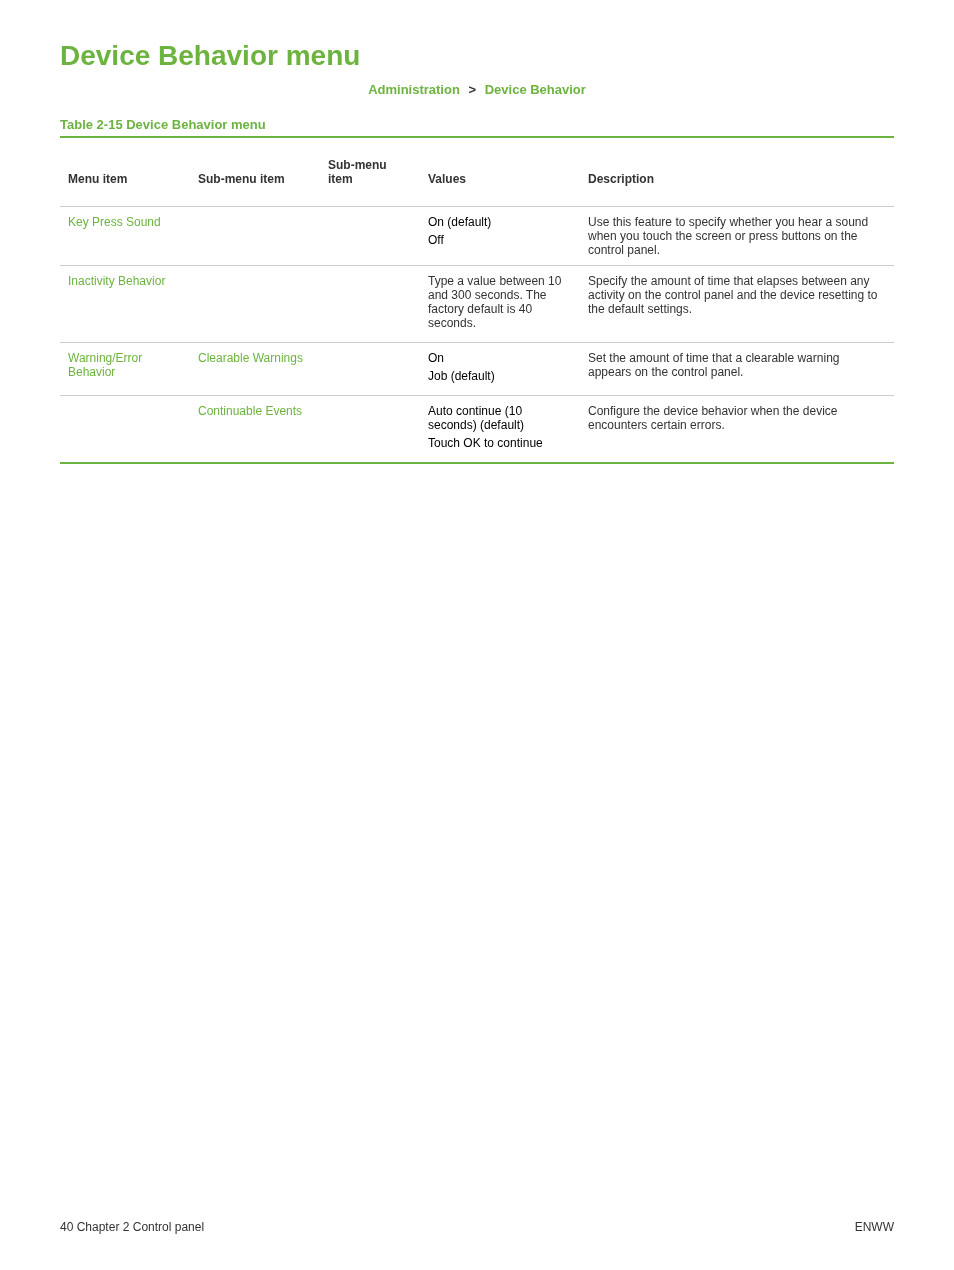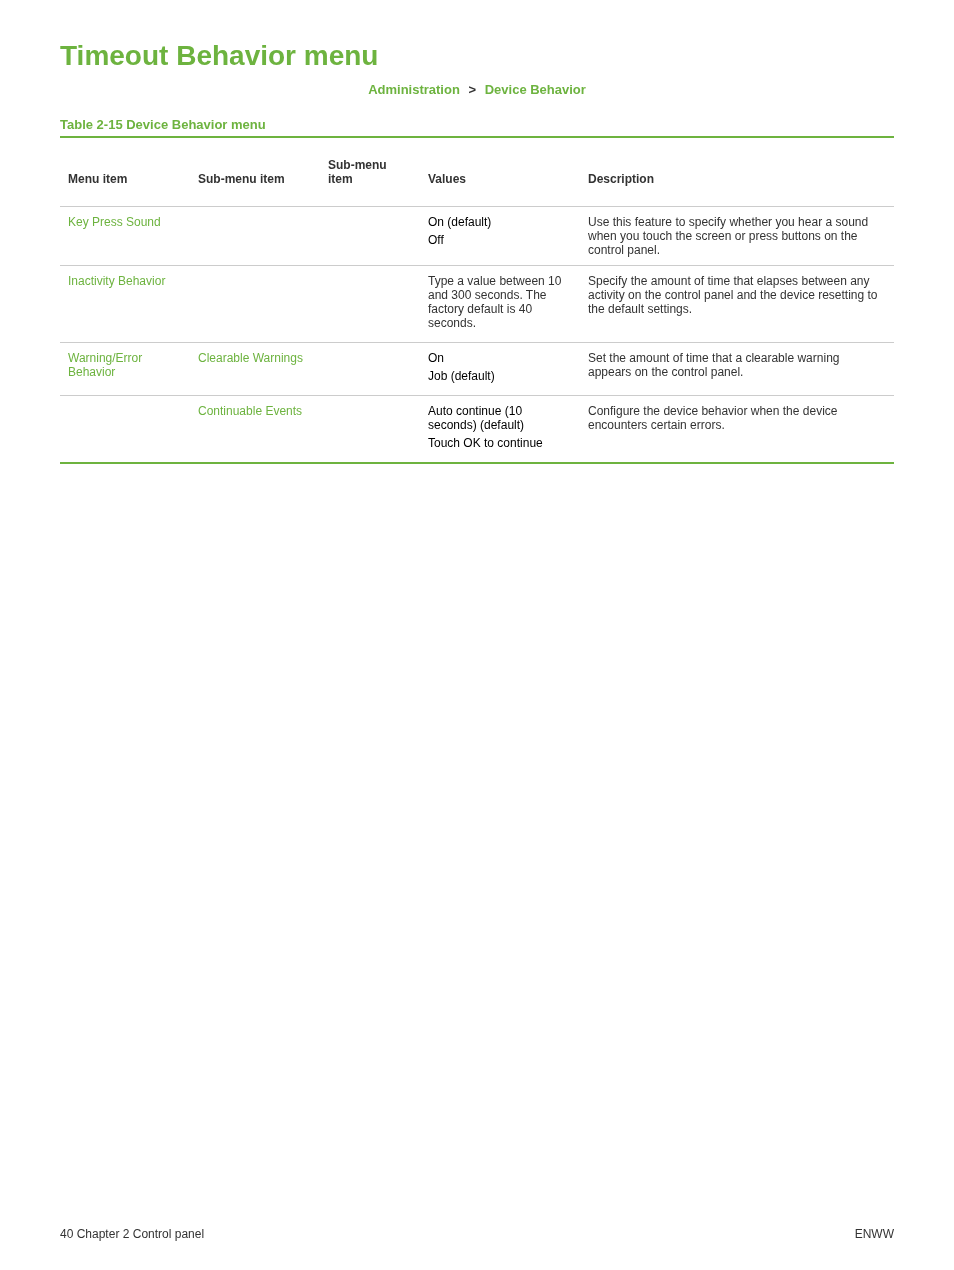--- a/index.html
+++ b/index.html
@@ -95,33 +95,33 @@
     .value-green {
       color: #000000;
     }
 
     .value-line {
       margin-bottom: 4px;
     }
 
     .footer {
       position: fixed;
-      bottom: 29px;
+      bottom: 36px;
       left: 60px;
       right: 60px;
       display: flex;
       justify-content: space-between;
       font-size: 12px;
       color: #333;
     }
   </style>
 </head>
 <body>
 
-<h1 class="page-title">Timeout Behavior menu</h1>
+<h1 class="page-title">Device Behavior menu</h1>
 
 <div class="breadcrumb">
   <span class="breadcrumb-admin">Administration</span>
   <span class="breadcrumb-separator">&gt;</span>
   <span class="breadcrumb-current">Device Behavior</span>
 </div>
 
 <div class="table-caption">Table 2-15  Device Behavior menu</div>
 
 <table>

